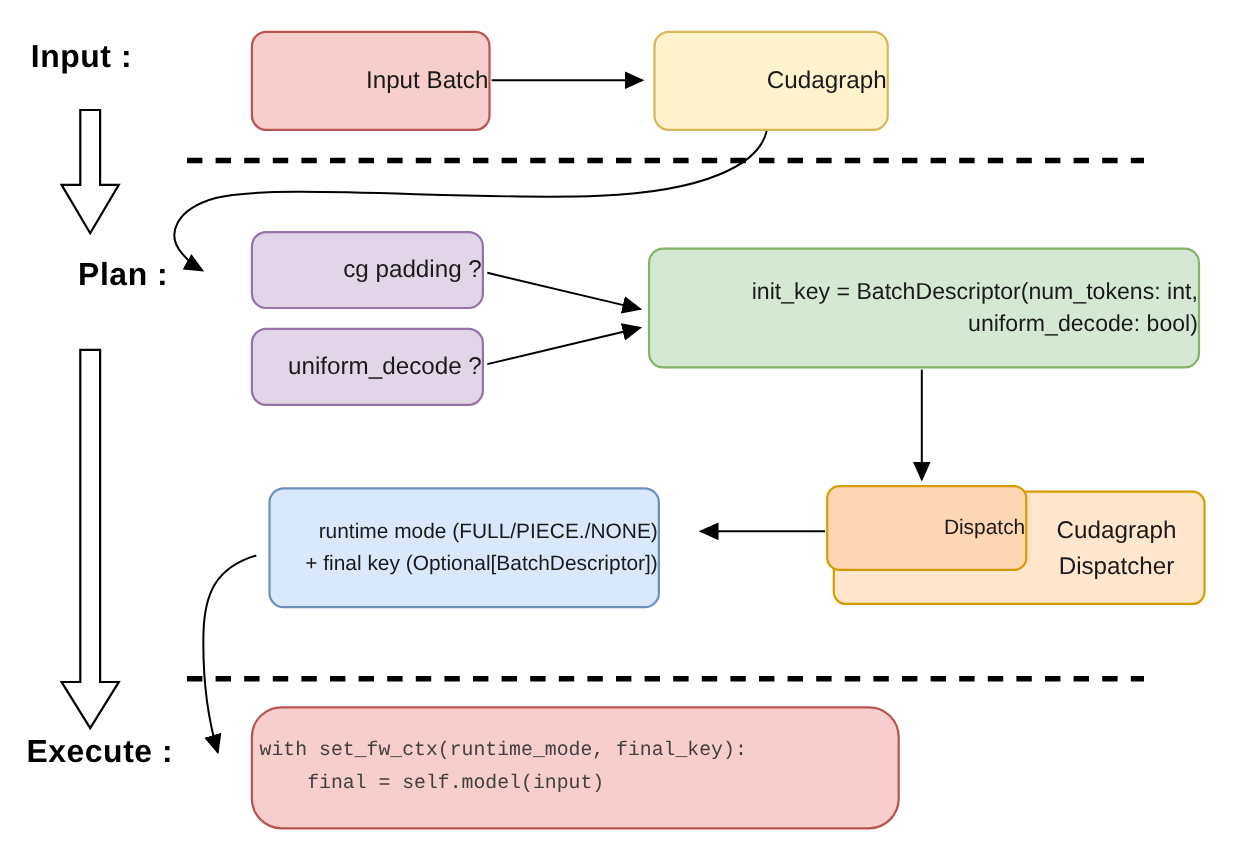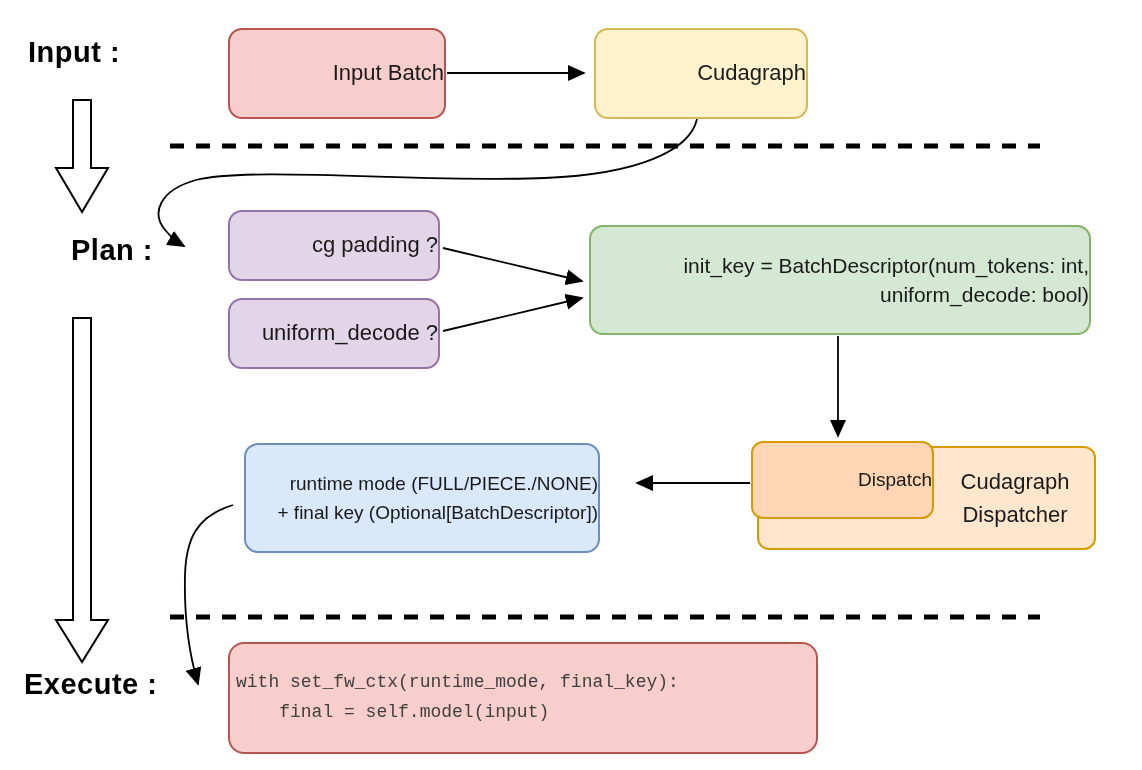--- a/index.html
+++ b/index.html
@@ -41,21 +41,21 @@
   #box-cg-padding    {left:228px; top:210px; width:212px; height:71px; font-size:22px;}
   #box-uniform-decode{left:228px; top:298px; width:212px; height:71px; font-size:22px;}
   #box-init-key      {left:589px; top:225px; width:502px; height:110px; font-size:21px;padding-left:24px;}
   #box-cudagraph     {left:757px; top:446px; width:339px; height:104px; border-radius:12px;}
   #box-dispatch      {left:751px; top:441px; width:183px; height:78px; font-size:19px; border-radius:12px;}
   #cudagraph-text    {position:absolute; left:934px; top:446px; width:162px; height:104px;
                       display:flex; flex-direction:column; align-items:center; justify-content:center;
                       font-size:22px; line-height:1.5; text-align:center;}
   #box-runtime-mode  {left:244px; top:443px; width:356px; height:110px; font-size:19px; line-height:1.55;}
   #box-execute-code  {left:228px; top:642px; width:590px; height:112px;
-                      align-items:flex-start; justify-content:center; border-radius:16px;
+                      align-items:flex-start; justify-content:center; border-radius:28px;
                       font-family:"Liberation Mono", monospace; font-size:18px;
                       color:var(--code-text); line-height:1.65; padding-left:6px; text-align:left;}
   #box-execute-code .line{white-space:pre;}
 
   #label-input  {left:28px; top:36px;}
   #label-plan   {left:51px; top:234px;margin-left:20px;}
   #label-execute{left:24px; top:668px;}
 
   #connector-layer{position:absolute; left:0; top:0; width:1142px; height:770px;}
   .connector{fill:none; stroke:var(--line-color); stroke-width:1.8px;}

